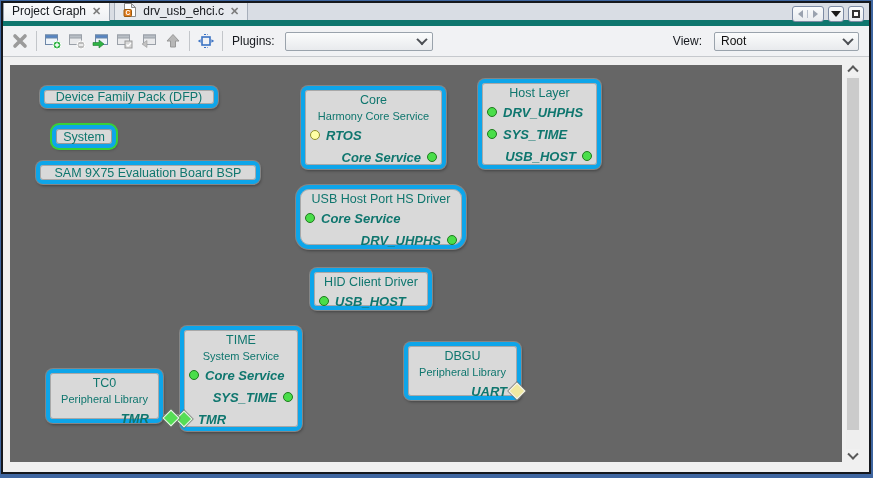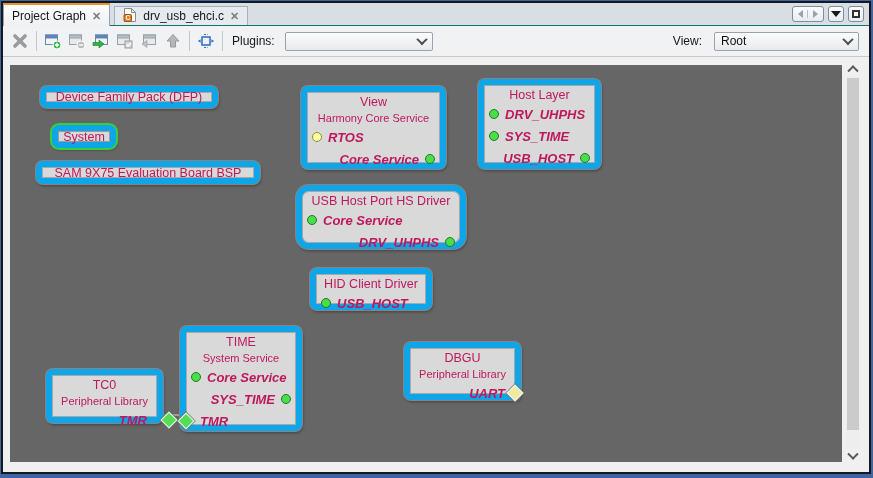--- a/index.html
+++ b/index.html
@@ -1,21 +1,21 @@
 <!DOCTYPE html>
 <html style="--window-border-blue: #3f66a0; --tab-accent-orange: #ee9127; --tabbar-bg: #d9dde4; --canvas-bg: #666666; --node-bg: #d9d9d9; --node-border: #858585; --selected-border-green: #38d038; --port-green: #4ade4a; --port-green-ring: #1f7a1f; --port-yellow: #ffffa6; --port-yellow-ring: #8f8f2f; --diamond-green: #55dd55; --diamond-yellow: #f0e9a2;"><head>
 <meta charset="utf-8">
 <style>
   * { margin:0; padding:0; box-sizing:border-box; }
   html,body { width:873px; height:478px; font-family:"Liberation Sans", sans-serif; }
   .outer { width:873px; height:478px; background:var(--window-border-blue,#3f66a0); padding:1px 2px 4px 1px; }
   .inner { width:100%; height:100%; border:2px solid #15181d; background:#f0f0f0; display:flex; flex-direction:column; overflow:hidden; }
 
   
-  .tabbar { position:relative; height:23px; flex:0 0 23px; background:var(--tabbar-bg,#d9dde4); border-bottom:1px solid #0f766e; display:flex; align-items:flex-end; }
+  .tabbar { position:relative; height:23px; flex:0 0 23px; background:var(--tabbar-bg,#d9dde4); border-bottom:6px solid #0f766e; display:flex; align-items:flex-end; }
   .tab { display:flex; align-items:center; gap:6px; height:22px; padding:0 8px; font-size:12px; color:#15181d; cursor:default; }
   .tab.active { background:linear-gradient(#fdfdfe,#eef0f3); border-left:1px solid #99a2ae; border-right:1px solid #99a2ae; border-top:2px solid var(--tab-accent-orange,#ee9127); height:23px; margin-bottom:-1px; }
   .tab.inactive { height:19px; margin-left:4px; background:#e6e9ee; border:1px solid #a7afbb; border-bottom:none; }
   .tab-close { font-size:11px; font-weight:bold; color:#7d7d7d; line-height:10px; }
   .tabctl { position:absolute; right:5px; top:3px; display:flex; gap:4px; align-items:center; }
   .tcbtn { height:16px; background:linear-gradient(#fafbfc,#e8ebef); border:1px solid #7d8ba4; border-radius:3px; display:flex; align-items:center; justify-content:center; }
   .arrpair { width:32px; }
   .arrpair .half { width:15px; display:flex; align-items:center; justify-content:center; }
   .arrpair .half:first-child { border-right:1px solid #b7bfcc; }
   .tri-l { width:0; height:0; border:4px solid transparent; border-right:5px solid #9aa2af; margin-left:-3px; }
@@ -33,21 +33,21 @@
   .combo { display:flex; align-items:center; justify-content:space-between; height:19px; background:linear-gradient(#fbfcfc,#e8eaed); border:1px solid #9aa3ac; border-radius:2px; padding:0 6px; font-size:12px; color:#101010; }
   .combo-plugins { width:148px; margin-left:4px; }
   .combo-view { width:145px; margin:0 5px 0 6px; }
   .spacer { flex:1; }
   .chev { width:8px; height:8px; border-left:2px solid #4c4f54; border-bottom:2px solid #4c4f54; transform:rotate(-45deg) translate(1px,-1px); }
 
   
   .main { position:relative; flex:1; background:#f0f0f0; overflow:hidden; }
   .canvas { position:absolute; left:7px; top:8px; width:832px; height:397px; background:var(--canvas-bg,#666666); }
 
-  .node { position:absolute; background:var(--node-bg,#d9d9d9); border:6px solid #0ea5e9; border-radius:7px; color:#be185d;
+  .node { position:absolute; background:var(--node-bg,#d9d9d9); border:4px solid #0ea5e9; border-radius:7px; color:#0f766e;
           box-shadow:0 0 0 1px var(--node-border,#858585), inset 0 0 0 1px #a8a8a8, 1px 2px 3px rgba(0,0,0,.35); z-index:2; }
   .node.selected { box-shadow:0 0 0 2px var(--selected-border-green,#38d038), inset 0 0 0 1px #9a9a9a, 1px 2px 3px rgba(0,0,0,.35); }
   .label-node { display:flex; align-items:center; justify-content:center; font-size:12.5px; white-space:nowrap; }
   .node-title { text-align:center; font-size:12.5px; line-height:15px; padding-top:3px; white-space:nowrap; }
   .node-subtitle { text-align:center; font-size:11px; line-height:16px; white-space:nowrap; }
   .port-row { position:relative; display:flex; align-items:center; gap:6px; height:22px; padding:0 5px; font-size:13px; font-weight:bold; font-style:italic; white-space:nowrap; }
   .port-row.right { justify-content:flex-end; }
   .port-row.has-diamond.left { padding-left:14px; }
   .port-row.has-diamond.right { padding-right:10px;padding-left:16px; }
   .dot { flex:0 0 auto; width:10px; height:10px; border-radius:50%; }
@@ -190,21 +190,21 @@
           <div class="node label-node" style="left: 30px; top: 21px; width: 178px; height: 22px;">
             <span>Device Family Pack (DFP)</span>
           </div>
           <div class="node label-node selected" style="left: 42px; top: 60px; width: 64px; height: 23px;">
             <span>System</span>
           </div>
           <div class="node label-node" style="left: 26px; top: 96px; width: 224px; height: 23px;">
             <span>SAM 9X75 Evaluation Board BSP</span>
           </div>
           <div class="node" style="left: 291px; top: 21px; width: 145px; height: 83px;">
-            <div class="node-title">View</div>
+            <div class="node-title">Core</div>
             <div class="node-subtitle">Harmony Core Service</div>
             <div class="port-row left">
               <span class="dot yellow left"></span>
               <span class="port-label">RTOS</span>
             </div>
             <div class="port-row right">
               <span class="port-label">Core Service</span>
               <span class="dot green right"></span>
             </div>
           </div>

